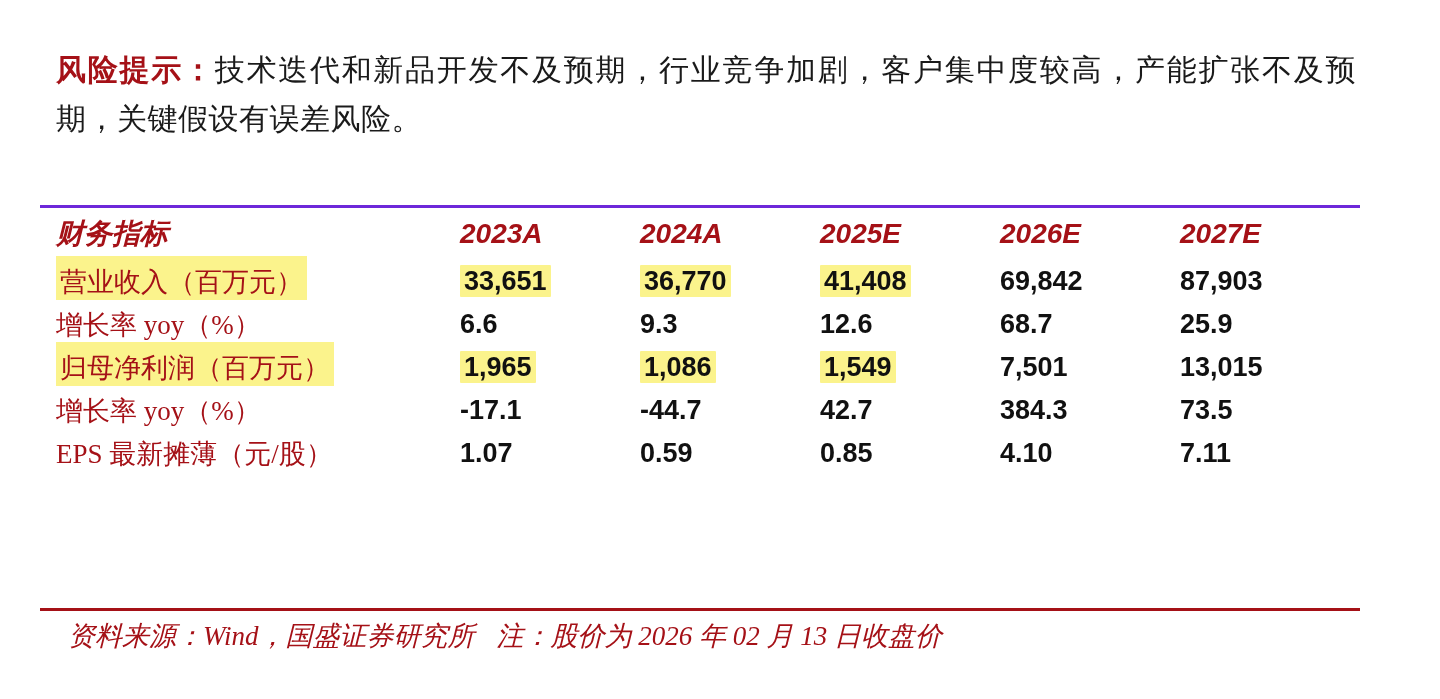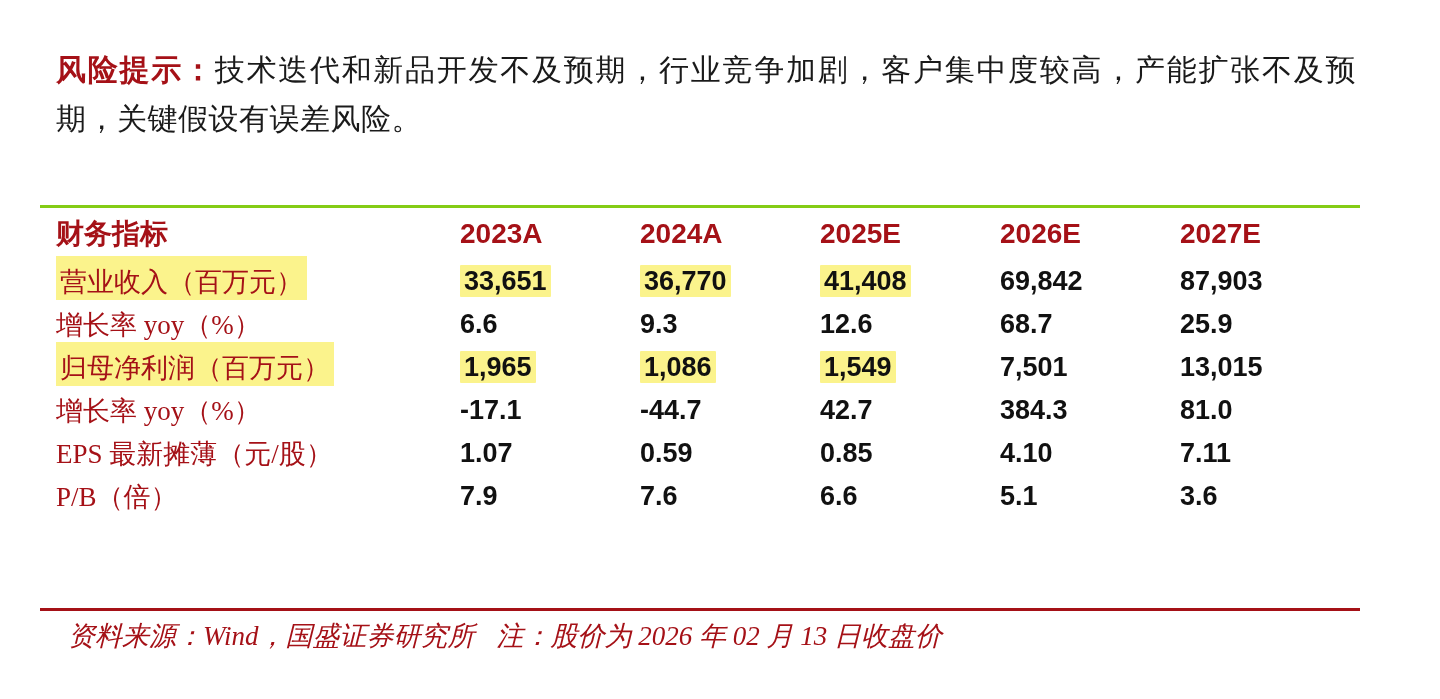--- a/index.html
+++ b/index.html
@@ -46,21 +46,22 @@
     left: 40px;
     top: 205px;
     width: 1320px;
   }
   table.fin {
     border-collapse: collapse;
     width: 100%;
     table-layout: fixed;
   }
   table.fin thead tr {
-    border-top: 3px solid #84cc16;
+    border-top: 3px solid #6d28d9;
+    font-style: italic;
   }
   table.fin th, table.fin td {
     padding: 0;
     text-align: left;
     vertical-align: middle;
   }
   .col-label { width: 420px; }
   .col-val   { width: 180px; }
 
   thead th {
@@ -178,42 +179,34 @@
           <td class="val">7,501</td>
           <td class="val">13,015</td>
         </tr>
 
         <tr>
           <td class="rowlabel">增长率 yoy（%）</td>
           <td class="val">-17.1</td>
           <td class="val">-44.7</td>
           <td class="val">42.7</td>
           <td class="val">384.3</td>
-          <td class="val">81.0</td>
+          <td class="val">73.5</td>
         </tr>
 
         <tr>
           <td class="rowlabel">EPS 最新摊薄（元/股）</td>
           <td class="val">1.07</td>
           <td class="val">0.59</td>
           <td class="val">0.85</td>
           <td class="val">4.10</td>
           <td class="val">7.11</td>
         </tr>
 
 
 
-        <tr>
-          <td class="rowlabel">P/B（倍）</td>
-          <td class="val">7.9</td>
-          <td class="val">7.6</td>
-          <td class="val">6.6</td>
-          <td class="val">5.1</td>
-          <td class="val">3.6</td>
-        </tr>
 
       </tbody>
     </table>
   </div>
 
   <div class="bottom-rule"></div>
 
   <div class="source"><span>资料来源：Wind，国盛证券研究所</span><span class="gap"></span><span>注：股价为 2026 年 02 月 13 日收盘价</span></div>
 
 </div>

